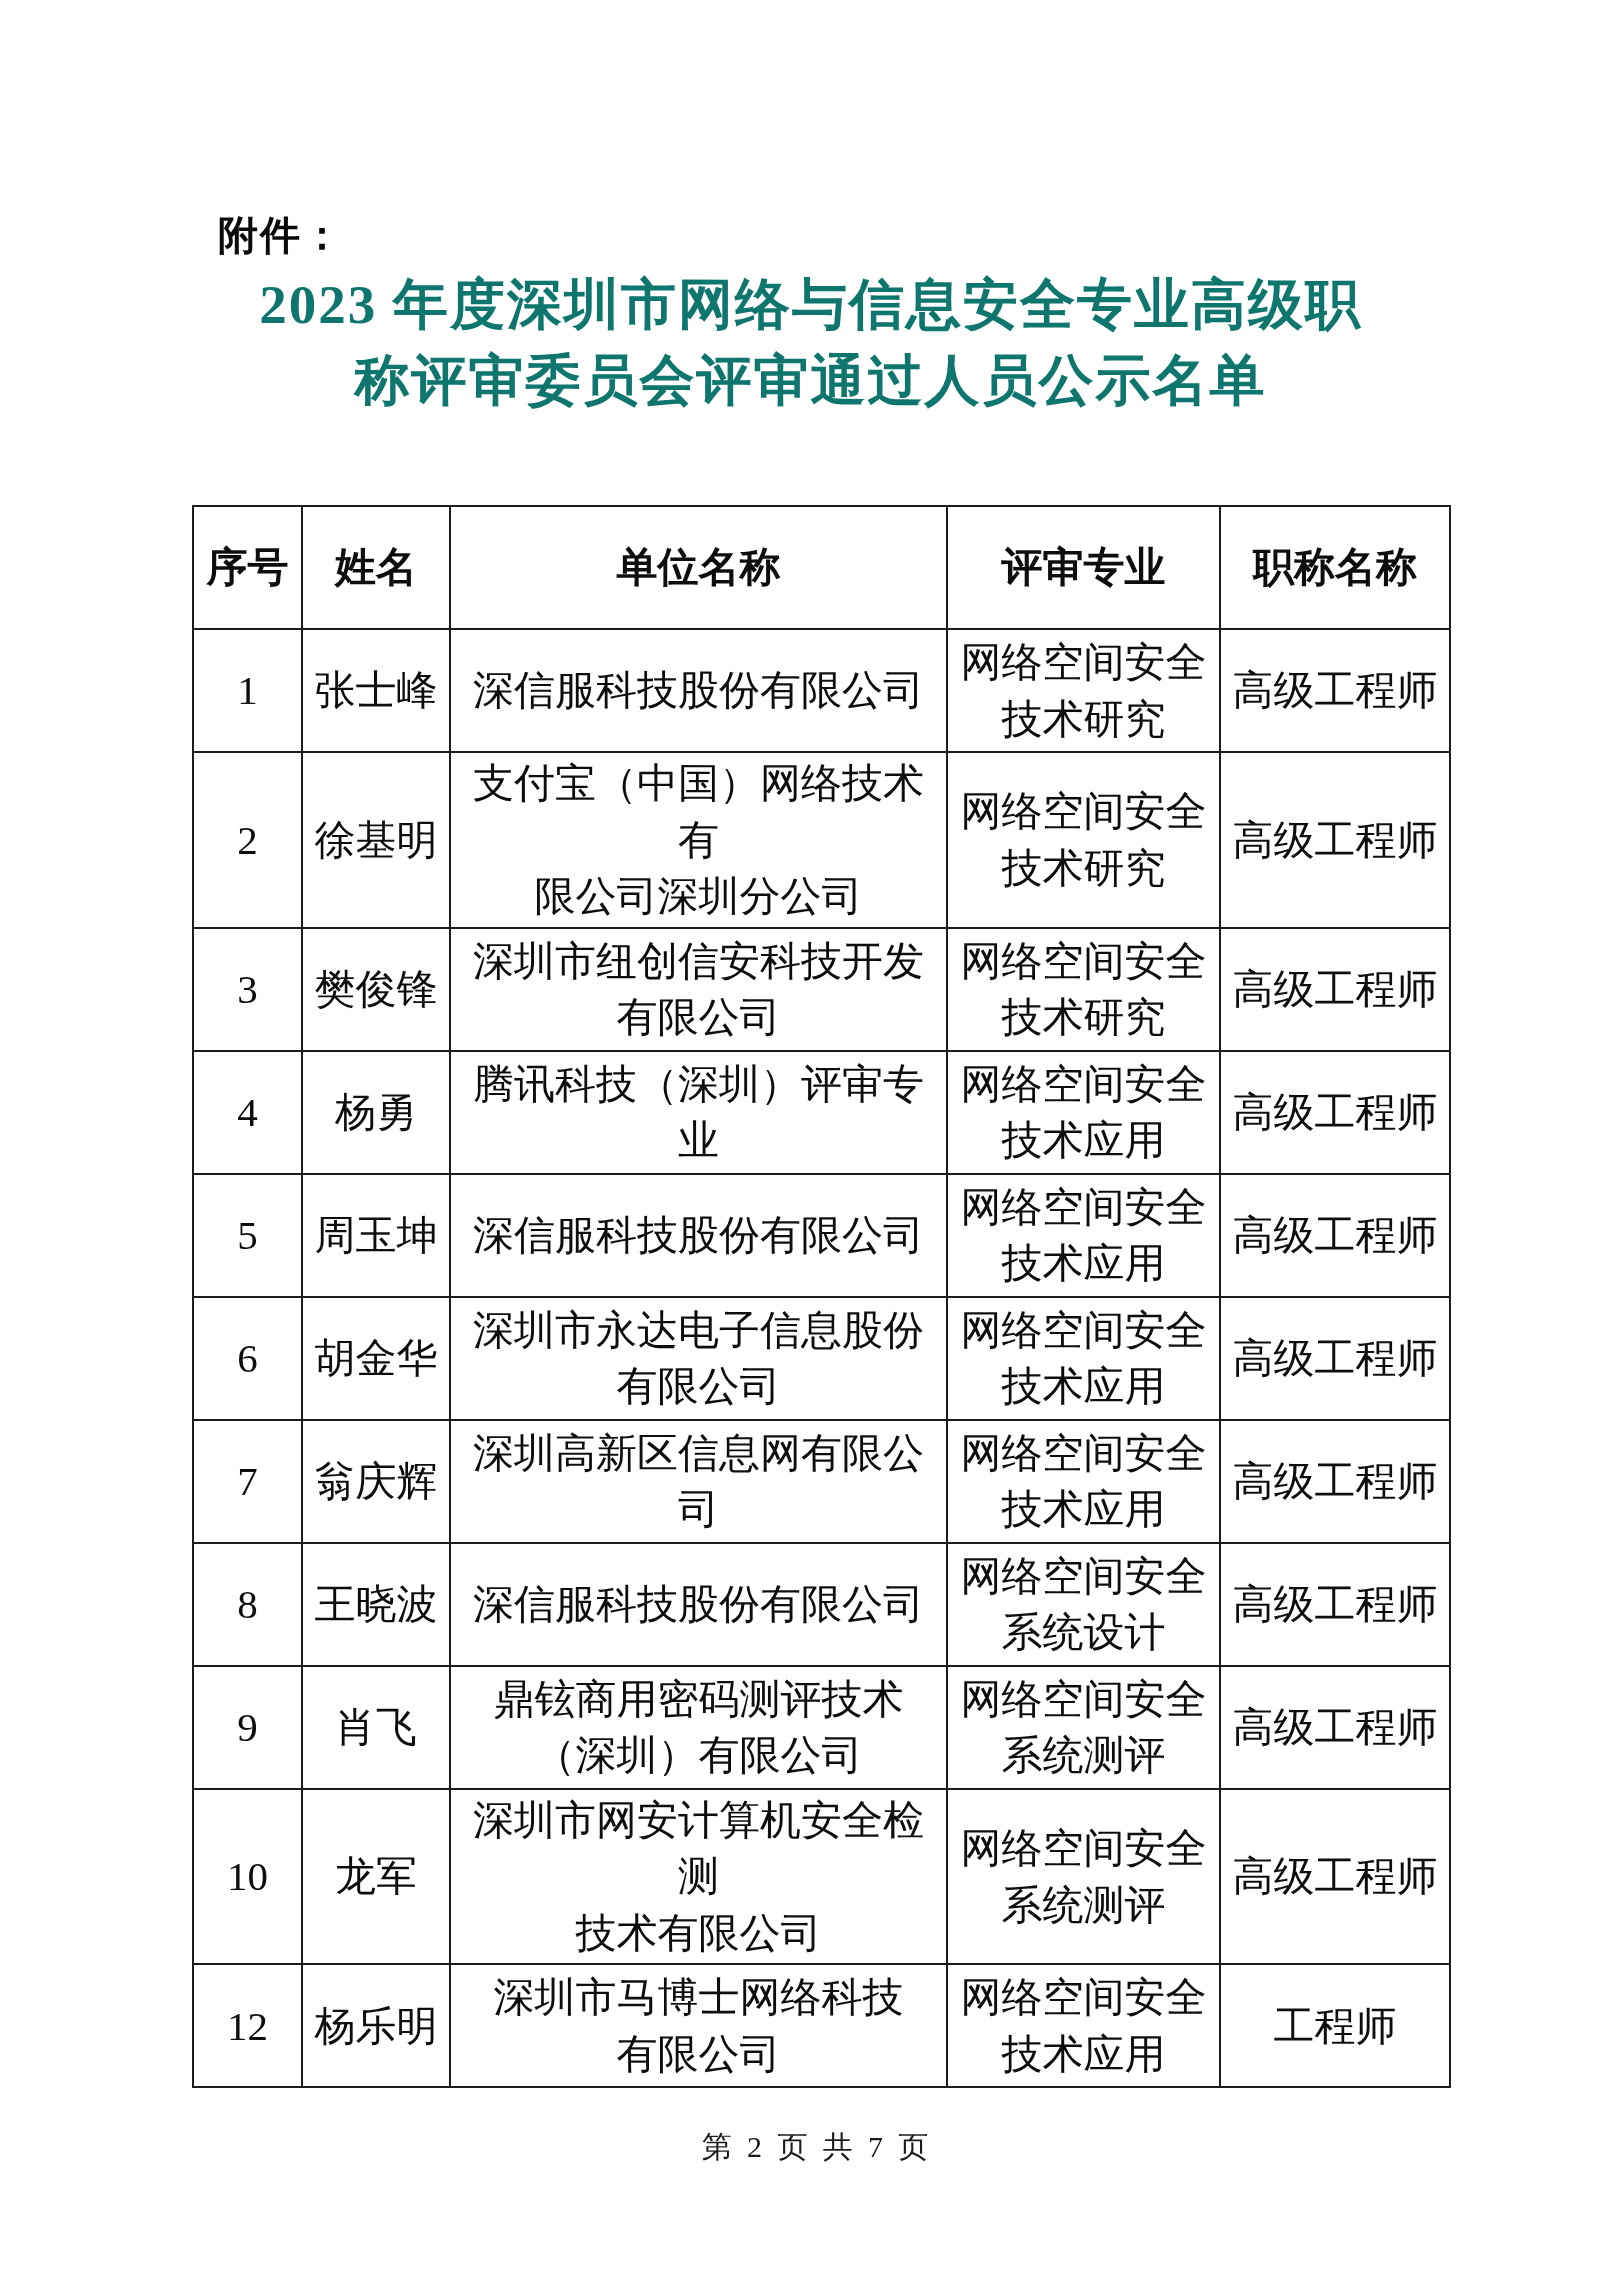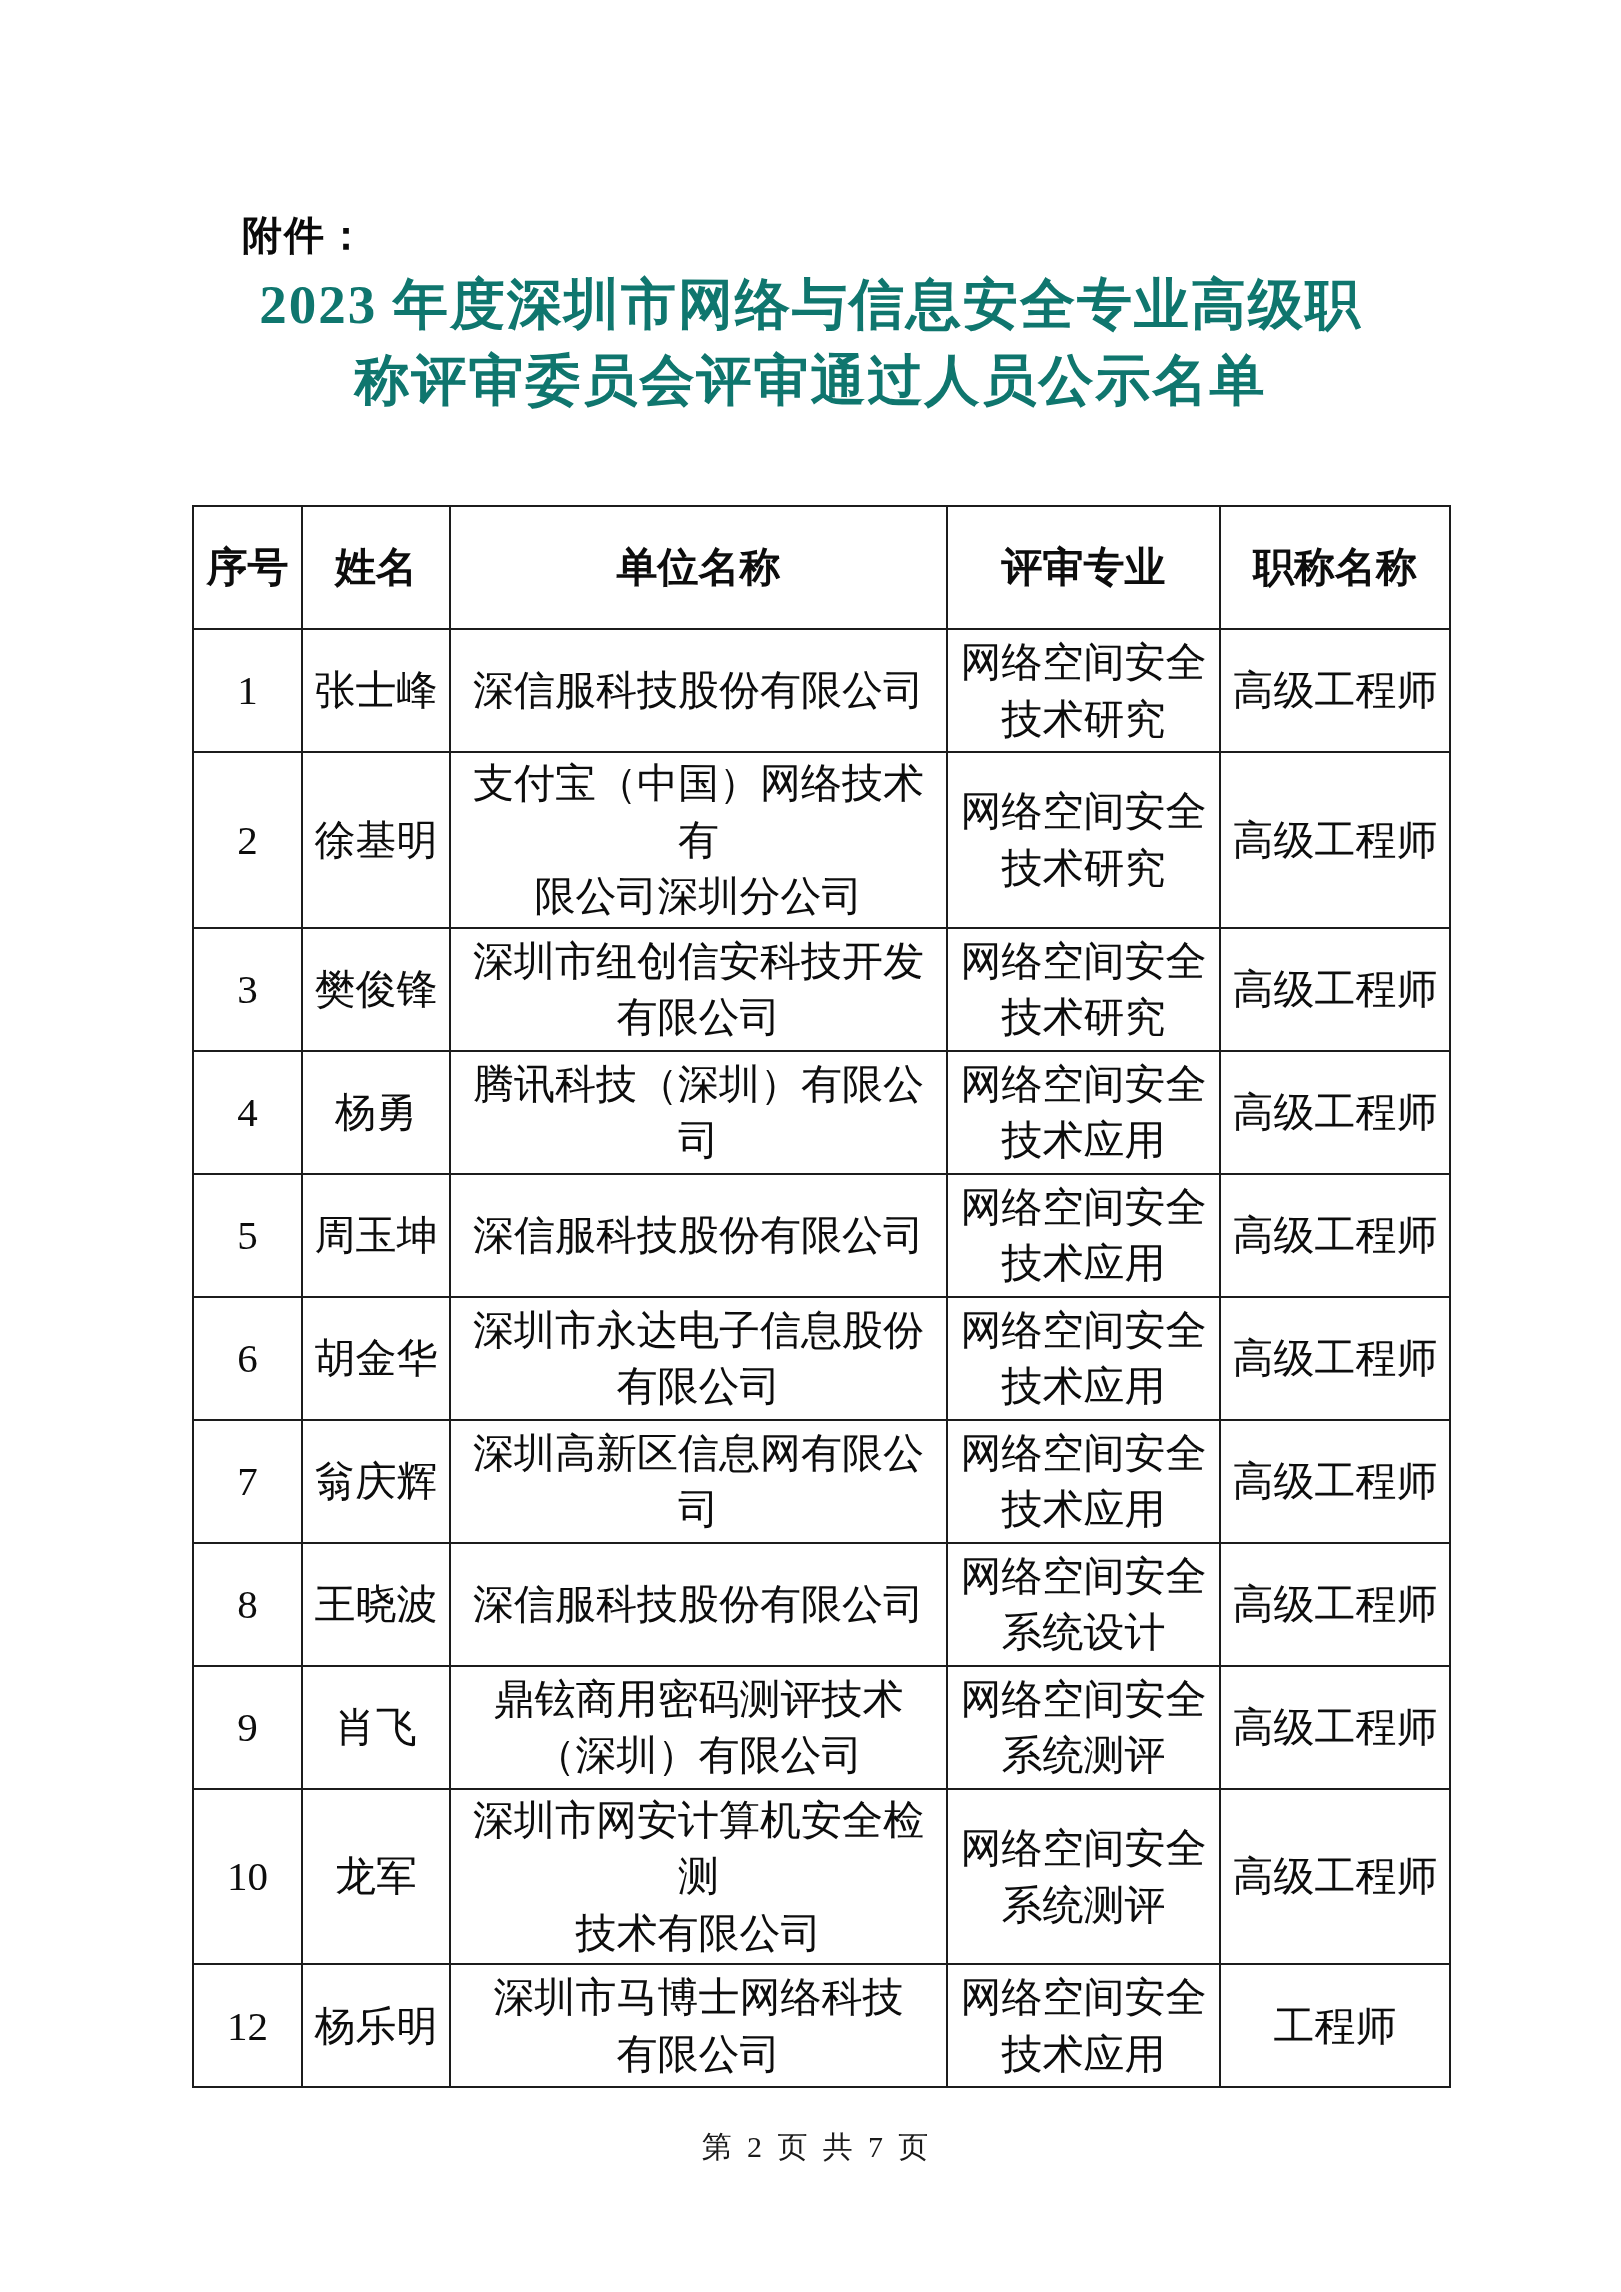--- a/index.html
+++ b/index.html
@@ -18,21 +18,20 @@
   }
   .attachment-label {
     position: absolute;
     left: 218px;
     top: 208px;
     font-size: 40px;
     font-weight: 600;
     letter-spacing: 2px;
     font-family: "Liberation Sans", sans-serif;
     color: #0a0a0a;
-    margin-left: 24px;
   }
   .doc-title {
     position: absolute;
     left: 124px;
     right: 124px;
     top: 267px;
     text-align: center;
     font-size: 55px;
     font-weight: 700;
     line-height: 1.38;
@@ -129,21 +128,21 @@
           <td>樊俊锋</td>
           <td>深圳市纽创信安科技开发
 有限公司</td>
           <td>网络空间安全
 技术研究</td>
           <td>高级工程师</td>
         </tr>
         <tr>
           <td>4</td>
           <td>杨勇</td>
-          <td>腾讯科技（深圳）有限公司</td>
+          <td>腾讯科技（深圳）评审专业</td>
           <td>网络空间安全
 技术应用</td>
           <td>高级工程师</td>
         </tr>
         <tr>
           <td>5</td>
           <td>周玉坤</td>
           <td>深信服科技股份有限公司</td>
           <td>网络空间安全
 技术应用</td>

